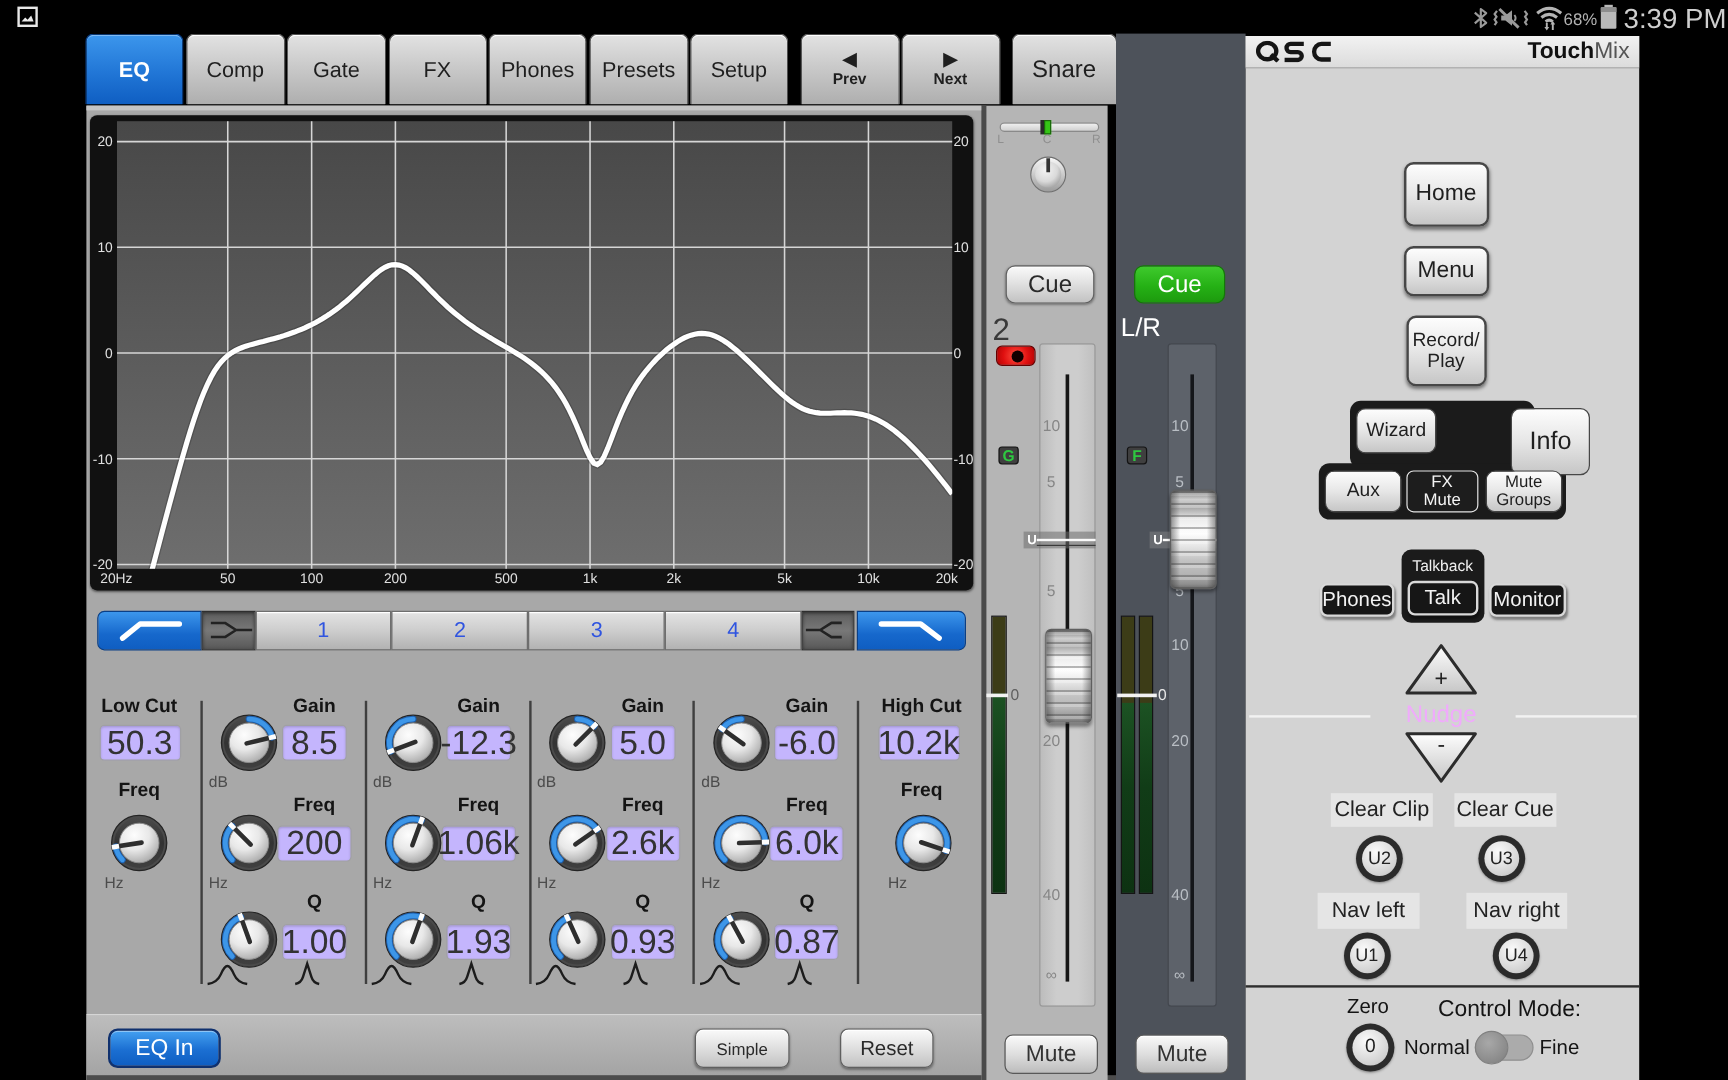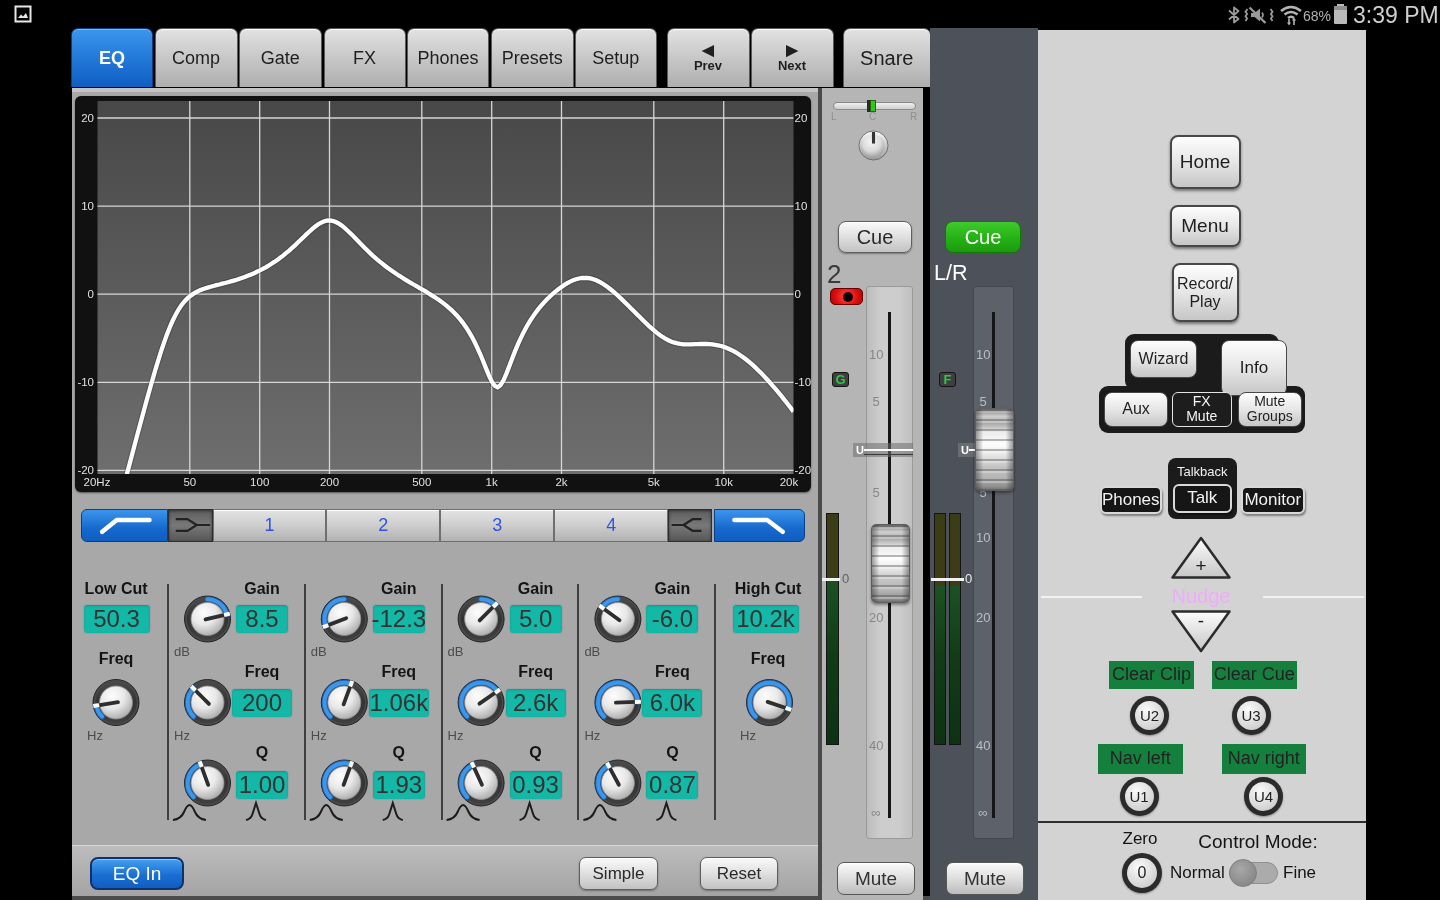--- a/index.html
+++ b/index.html
@@ -2,23 +2,23 @@
 <html><head><meta charset="utf-8"><style>
 *{margin:0;padding:0;box-sizing:border-box}
 html,body{width:1440px;height:900px;overflow:hidden;background:#000;font-family:"Liberation Sans",sans-serif;-webkit-font-smoothing:antialiased}
 #scr{position:relative;width:1440px;height:900px;background:#000}
 .abs{position:absolute}
 .tab{position:absolute;top:28px;height:59px;background:linear-gradient(180deg,#e2e2e2 0%,#cacaca 45%,#aeaeae 100%);border:1px solid #5a5a5a;border-bottom:none;border-radius:7px 7px 0 0;color:#1f1f1f;font-size:18px;display:flex;align-items:center;justify-content:center;box-shadow:inset 0 1px 0 #fff}
 .tab.blue{background:linear-gradient(180deg,#3c96ec 0%,#2176d6 55%,#0f5ec2 100%);color:#fff;font-weight:bold;border-color:#0a3f86;box-shadow:inset 0 1px 0 rgba(255,255,255,.35)}
 .btn{position:absolute;background:linear-gradient(180deg,#fafafa 0%,#e2e2e2 45%,#c2c2c2 100%);border:1px solid #5f5f5f;border-radius:7px;color:#2a2a2a;display:flex;align-items:center;justify-content:center;box-shadow:inset 0 1px 0 #fff,0 1px 2px rgba(0,0,0,.35)}
 .sbtn{position:absolute;background:linear-gradient(180deg,#fdfdfd 0%,#e6e6e6 50%,#c6c6c6 100%);border:2px solid #474747;border-radius:8px;color:#1f1f1f;display:flex;align-items:center;justify-content:center;text-align:center;box-shadow:0 2px 3px rgba(0,0,0,.45),inset 0 1px 0 #fff}
 .blkbtn{position:absolute;background:#161616;border:2px solid #d9d9d9;border-radius:6px;color:#f2f2f2;display:flex;align-items:center;justify-content:center;font-size:17px;box-shadow:1px 2px 2px rgba(0,0,0,.4)}
-.flat{position:absolute;background:#15803d;color:#222;font-size:18px;display:flex;align-items:center;justify-content:center}
+.flat{position:absolute;background:#e5e5e5;color:#222;font-size:18px;display:flex;align-items:center;justify-content:center}
 .lbl{position:absolute;color:#141414;font-weight:bold;font-size:16px;text-align:center}
-.vbox{position:absolute;height:30px;background:#14b8a6;border-radius:4px;border:1px solid #a0a0a4;box-shadow:inset 0 1px 2px rgba(0,0,0,.18);color:#333;font-size:24px;display:flex;align-items:center;justify-content:center}
+.vbox{position:absolute;height:30px;background:#c4b5fd;border-radius:4px;border:1px solid #a0a0a4;box-shadow:inset 0 1px 2px rgba(0,0,0,.18);color:#333;font-size:28px;display:flex;align-items:center;justify-content:center}
 .unit{position:absolute;color:#4c4c4c;font-size:13px}
 .ucirc{position:absolute;width:39px;height:39px;border-radius:50%;background:#2b2b2b;display:flex;align-items:center;justify-content:center;box-shadow:0 1px 2px rgba(0,0,0,.35)}
 .ucirc>div{width:29px;height:29px;border-radius:50%;background:radial-gradient(circle at 40% 32%,#fbfbfb,#d2d2d2 70%,#b5b5b5);display:flex;align-items:center;justify-content:center;font-size:15px;color:#222}
 .mute{position:absolute;width:78px;height:33px;background:linear-gradient(180deg,#fafafa,#dedede 50%,#bcbcbc);border:1px solid #585858;border-radius:7px;color:#333;font-size:19px;display:flex;align-items:center;justify-content:center;box-shadow:inset 0 1px 0 #fff}
 </style></head><body>
 <div id="scr">
 
 <svg class="abs" style="left:14px;top:5px" width="20" height="20" viewBox="0 0 20 20">
 <rect x="1.5" y="1.5" width="15" height="15" fill="none" stroke="#e8e8e8" stroke-width="2"></rect>
 <path d="M4 13 L7 9.5 L9 11.5 L12 8 L14 13 Z" fill="#e8e8e8"></path>
@@ -383,21 +383,21 @@
       <path d="M 309.8,820 q 8,-1 11,-8 q 3,-7 5.5,-7 q 2.5,0 5.5,7 q 3,7 11,8" fill="none" stroke="#1c1c1c" stroke-width="2"></path>
       <path d="M 382.8,820 q 5,-1 6.5,-6 l 3.5,-11 l 3.5,11 q 1.5,5 6.5,6" fill="none" stroke="#1c1c1c" stroke-width="2"></path>
       <path d="M 446.6,820 q 8,-1 11,-8 q 3,-7 5.5,-7 q 2.5,0 5.5,7 q 3,7 11,8" fill="none" stroke="#1c1c1c" stroke-width="2"></path>
       <path d="M 519.6,820 q 5,-1 6.5,-6 l 3.5,-11 l 3.5,11 q 1.5,5 6.5,6" fill="none" stroke="#1c1c1c" stroke-width="2"></path>
       <path d="M 583.4,820 q 8,-1 11,-8 q 3,-7 5.5,-7 q 2.5,0 5.5,7 q 3,7 11,8" fill="none" stroke="#1c1c1c" stroke-width="2"></path>
       <path d="M 656.4,820 q 5,-1 6.5,-6 l 3.5,-11 l 3.5,11 q 1.5,5 6.5,6" fill="none" stroke="#1c1c1c" stroke-width="2"></path>
     </svg>
 
 <div class="abs" style="left:72px;top:845px;width:747px;height:55px;background:linear-gradient(180deg,#bdbdbd,#a2a2a2);border-top:1px solid #d5d5d5"></div>
 <div class="abs" style="left:90px;top:857px;width:94px;height:33px;background:linear-gradient(180deg,#44a0f0,#1b6fd2 55%,#0f5ec2);border:2px solid #10316e;border-radius:8px;color:#fff;font-size:19px;display:flex;align-items:center;justify-content:center;box-shadow:inset 0 1px 0 rgba(255,255,255,.4)">EQ In</div>
-<div class="btn" style="left:579px;top:857px;width:79px;height:33px;font-size:17px">Simple</div>
+<div class="btn" style="left:579px;top:857px;width:79px;height:33px;font-size:14px">Simple</div>
 <div class="btn" style="left:700px;top:857px;width:78px;height:33px;font-size:17px">Reset</div>
 <div class="abs" style="left:72px;top:896px;width:963px;height:4px;background:#4c4c4c"></div>
 
 <div class="abs" style="left:818px;top:88px;width:105px;height:812px;background:#b5b5b5;border-left:4px solid #4a4a4a">
 </div>
 <div class="abs" style="left:833px;top:102px;width:83px;height:8px;background:linear-gradient(180deg,#efefef,#cfcfcf);border:1px solid #8a8a8a;border-radius:4px"></div>
 <div class="abs" style="left:866.5px;top:100px;width:3px;height:12px;background:#2a2a2a"></div>
 <div class="abs" style="left:869.5px;top:100px;width:6px;height:12px;background:#35c516;border:1px solid #1a6a0a"></div>
 <div class="abs" style="left:831px;top:111px;color:#8f8f8f;font-size:10px">L</div>
 <div class="abs" style="left:869px;top:111px;color:#8f8f8f;font-size:10px">C</div>
@@ -459,27 +459,38 @@
     </div>
 <div class="abs" style="left:969px;top:449px;width:45px;height:2px;background:#fafafa"></div>
 <div class="abs" style="left:933.5px;top:513px;width:12.5px;height:232px;background:linear-gradient(180deg,#3c3c17 0%,#3c3c17 31%,#1c5223 31.4%,#113c17 62%,#0d3212 100%);border:1px solid #141414"></div>
 <div class="abs" style="left:948.5px;top:513px;width:12.5px;height:232px;background:linear-gradient(180deg,#3c3c17 0%,#3c3c17 31%,#1c5223 31.4%,#113c17 62%,#0d3212 100%);border:1px solid #141414"></div>
 <div class="abs" style="left:930.5px;top:578px;width:33px;height:3px;background:#f2f2f2"></div>
 <div class="abs" style="left:965px;top:571px;color:#e8e8e8;font-size:13px">0</div>
 <div class="abs" style="left:974.5px;top:408px;width:39px;height:83px;background:linear-gradient(90deg,rgba(40,40,40,.45),rgba(0,0,0,0) 20%,rgba(0,0,0,0) 80%,rgba(40,40,40,.45)),repeating-linear-gradient(180deg,rgba(70,70,70,.38) 0 2px,rgba(255,255,255,.25) 2px 4px,rgba(255,255,255,0) 4px 10px),linear-gradient(180deg,#777 0%,#cfcfcf 9%,#ababab 18%,#ededed 30%,#fdfdfd 44%,#e8e8e8 56%,#c2c2c2 72%,#b5b5b5 85%,#8f8f8f 96%,#6f6f6f 100%);border:1px solid #5f5f5f;border-radius:5px;box-shadow:0 2px 3px rgba(0,0,0,.4)"></div>
 <div class="mute" style="left:946px;top:862px">Mute</div>
 
 <div class="abs" style="left:1038px;top:30px;width:328px;height:870px;background:#d3d3d3"></div>
+<div class="abs" style="left:1038px;top:30px;width:328px;height:27px;background:linear-gradient(180deg,#f2f2f2,#dcdcdc);border-bottom:1px solid #aaa;display:flex;align-items:center">
+  <svg style="margin-left:8px" width="66" height="18" viewBox="0 0 66 18">
+    <g fill="none" stroke="#151515" stroke-width="3.6" stroke-linecap="butt">
+      <ellipse cx="10" cy="8.6" rx="7.6" ry="6.8"></ellipse>
+      <path d="M 13,11.5 L 19,17"></path>
+      <path d="M 40.5,2.6 H 29.5 a 3.4,3.4 0 0 0 0,6.8 h 6 a 3.3,3.3 0 0 1 0,6.6 H 24.5"></path>
+      <path d="M 63,2.6 h -7.8 a 6.1,6.5 0 0 0 0,13 H 63"></path>
+    </g>
+  </svg>
+  <div style="margin-left:auto;margin-right:8px;font-size:19px"><span style="font-weight:bold;color:#111">Touch</span><span style="color:#555">Mix</span></div>
+</div>
 <div class="sbtn" style="left:1169.5px;top:134.5px;width:71px;height:54px;font-size:19px">Home</div>
 <div class="sbtn" style="left:1169.5px;top:204.5px;width:71px;height:42px;font-size:19px">Menu</div>
 <div class="sbtn" style="left:1171.5px;top:263px;width:67px;height:59px;font-size:16px;line-height:18px">Record/<br>Play</div>
 <div class="abs" style="left:1125px;top:334px;width:154px;height:56px;background:#1b1b1b;border-radius:9px"></div>
 <div class="abs" style="left:1099px;top:385.5px;width:206px;height:47px;background:#1b1b1b;border-radius:9px"></div>
 <div class="sbtn" style="left:1130px;top:339.5px;width:67px;height:38px;font-size:16px;border-width:1.5px;box-shadow:none">Wizard</div>
-<div class="sbtn" style="left:1221px;top:339.5px;width:66px;height:56px;font-size:17px;border-width:1.5px;box-shadow:none">Info</div>
+<div class="sbtn" style="left:1259px;top:339.5px;width:66px;height:56px;font-size:21px;border-width:1.5px;box-shadow:none">Info</div>
 <div class="sbtn" style="left:1104px;top:391.5px;width:64px;height:35px;font-size:16px;border-width:1.5px;box-shadow:none">Aux</div>
 <div class="abs" style="left:1172px;top:391.5px;width:59.5px;height:35px;background:#1d1d1d;border:1.5px solid #e4e4e4;border-radius:6px;color:#f4f4f4;font-size:14px;line-height:15px;display:flex;align-items:center;justify-content:center;text-align:center">FX<br>Mute</div>
 <div class="sbtn" style="left:1238px;top:391.5px;width:63.5px;height:35px;font-size:14px;line-height:15px;border-width:1.5px;box-shadow:none">Mute<br>Groups</div>
 <div class="abs" style="left:1168px;top:458px;width:68.5px;height:60.5px;background:#1b1b1b;border-radius:8px"></div>
 <div class="abs" style="left:1168px;top:464px;width:68.5px;height:14px;color:#efefef;font-size:13px;text-align:center">Talkback</div>
 <div class="blkbtn" style="left:1100px;top:485.5px;width:61.5px;height:28px">Phones</div>
 <div class="blkbtn" style="left:1172.5px;top:484px;width:59.5px;height:28.5px">Talk</div>
 <div class="blkbtn" style="left:1241px;top:485.5px;width:63.5px;height:28px">Monitor</div>
 <svg class="abs" style="left:1166px;top:532px" width="70" height="125" viewBox="0 0 70 125">
  <defs>

